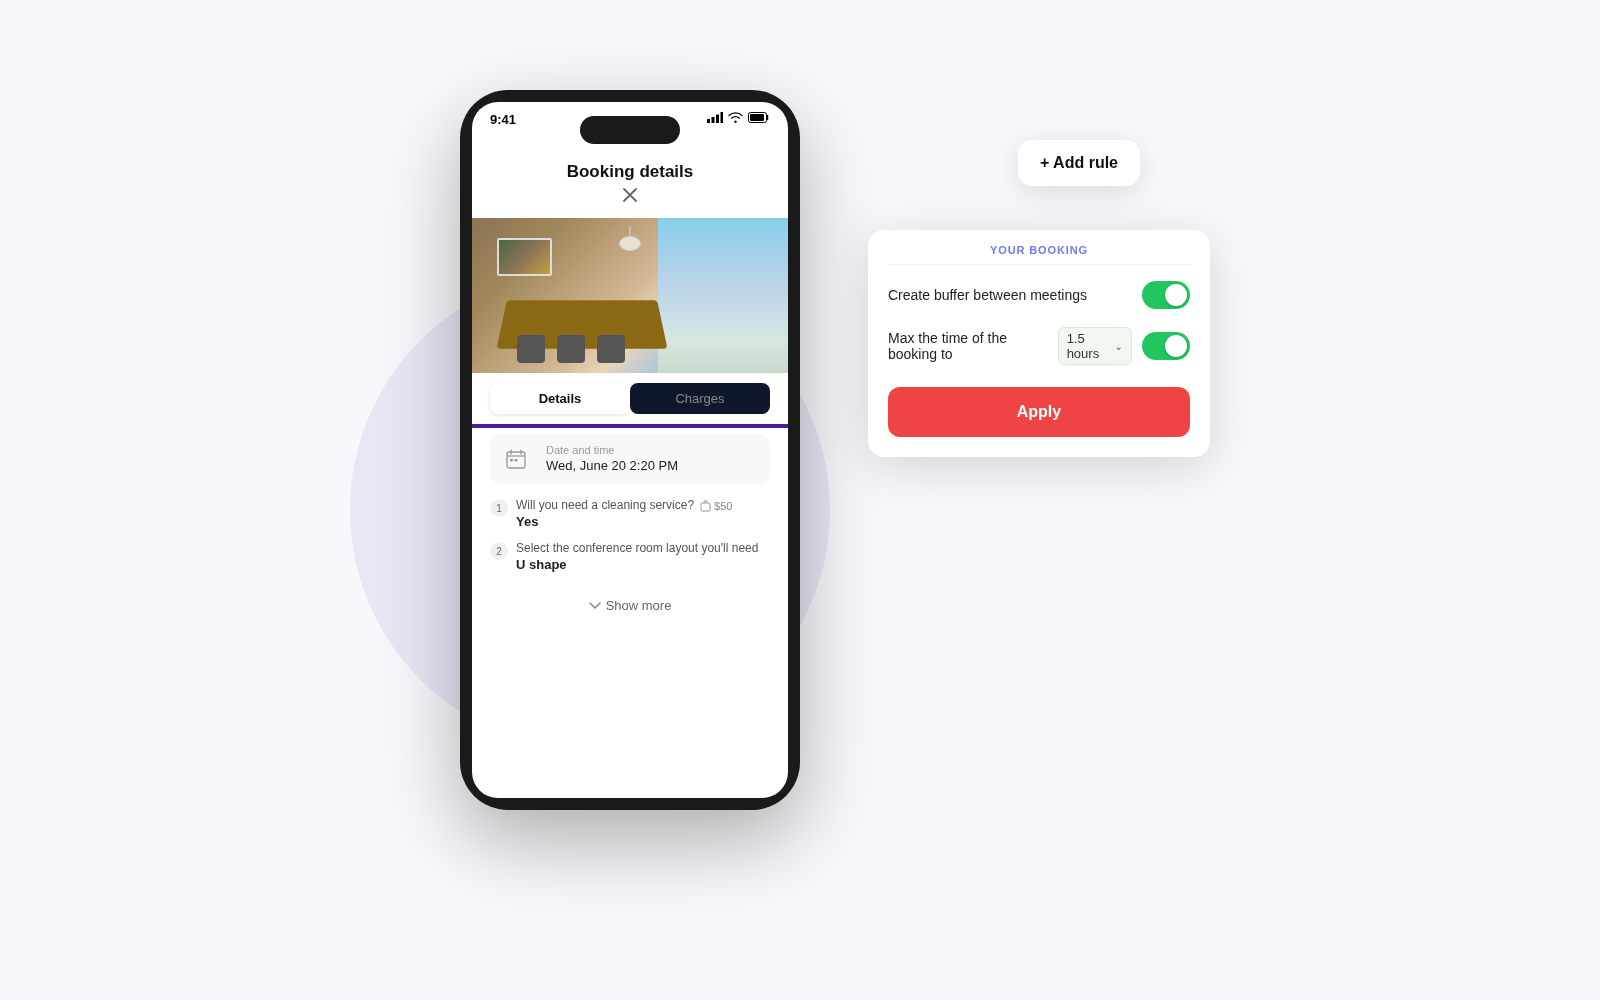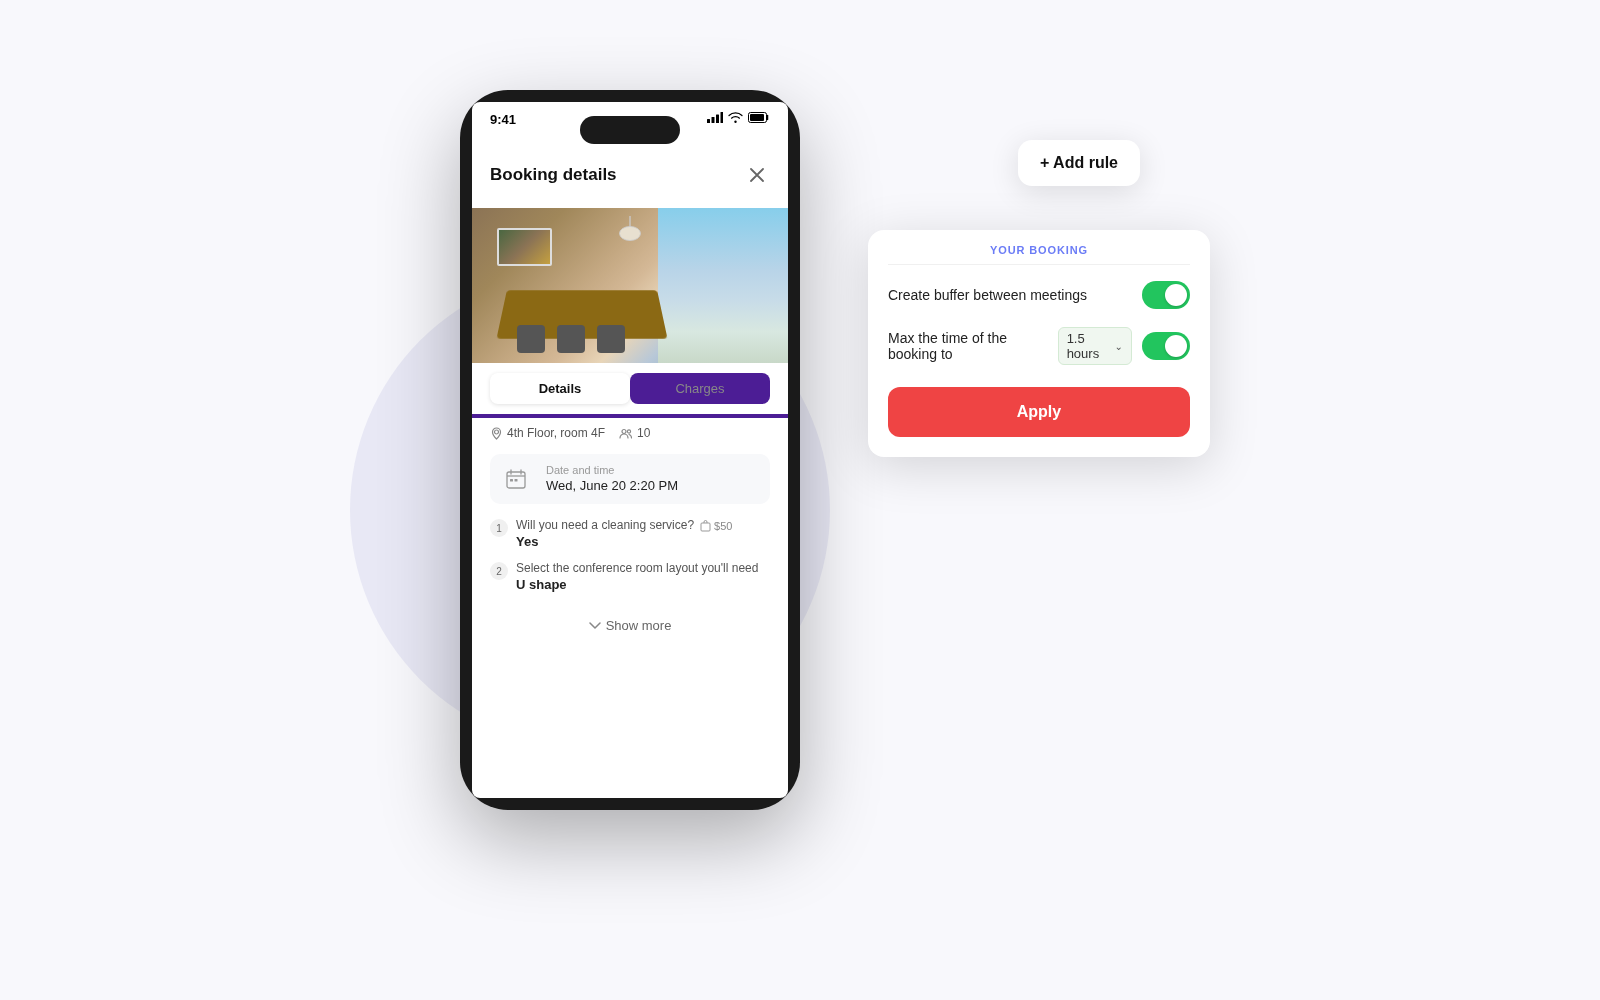--- a/index.html
+++ b/index.html
@@ -45,21 +45,21 @@
       border-radius: 48px;
       z-index: 2;
       box-shadow: 0 30px 80px rgba(0,0,0,0.3);
       padding: 12px;
     }
 
     .phone-screen {
       width: 100%;
       height: 100%;
       background: #fff;
-      border-radius: 8px;
+      border-radius: 26px;
       overflow: hidden;
       position: relative;
     }
 
     
     .phone-notch {
       position: absolute;
       top: 14px;
       left: 50%;
       transform: translateX(-50%);
@@ -110,21 +110,22 @@
       left: 0;
       right: 0;
       bottom: 0;
       overflow: hidden;
     }
 
     .booking-header {
       display: flex;
       align-items: center;
       justify-content: space-between;
-      padding: 12px 18px 20px;
+      padding: 12px 18px 10px;
+      flex-direction: column;
     }
 
     .booking-title {
       font-size: 17px;
       font-weight: 700;
       color: #111;
     }
 
     .close-btn {
       width: 26px;
@@ -247,21 +248,21 @@
 
     .tab-btn.active {
       background: #fff;
       color: #111;
       box-shadow: 0 1px 4px rgba(0,0,0,0.12);
       font-weight: 600;
     }
 
     .tab-btn.inactive {
       color: #888;
-      background: #4c1d95;
+      background: #0f172a;
     }
 
     
     .info-row {
       display: flex;
       align-items: center;
       padding: 8px 18px;
       gap: 14px;
     }
 
@@ -590,38 +591,20 @@
             <div class="room-chair-2"></div>
             <div class="room-chair-3"></div>
           </div>
         </div>
 
         <div class="tabs-row">
           <div class="tab-btn active">Details</div>
           <div class="tab-btn inactive">Charges</div>
         </div>
 
-        <div class="info-row">
-          <div class="location-item">
-            <svg width="13" height="13" viewBox="0 0 13 13" fill="none">
-              <circle cx="6.5" cy="5" r="2" stroke="#888" stroke-width="1.2" fill="none"></circle>
-              <path d="M6.5 1C4.3 1 2.5 2.8 2.5 5c0 3 4 7 4 7s4-4 4-7c0-2.2-1.8-4-4-4z" stroke="#888" stroke-width="1.2" fill="none"></path>
-            </svg>
-            <span>4th Floor, room 4F</span>
-          </div>
-          <div class="capacity-item">
-            <svg width="14" height="11" viewBox="0 0 14 11" fill="none">
-              <circle cx="5" cy="3.5" r="2" stroke="#888" stroke-width="1.2" fill="none"></circle>
-              <path d="M1 10c0-2.2 1.8-4 4-4s4 1.8 4 4" stroke="#888" stroke-width="1.2" stroke-linecap="round" fill="none"></path>
-              <circle cx="10" cy="3.5" r="1.6" stroke="#888" stroke-width="1.1" fill="none"></circle>
-              <path d="M12.5 10c0-1.7-1.1-3.1-2.5-3.5" stroke="#888" stroke-width="1.1" stroke-linecap="round" fill="none"></path>
-            </svg>
-            <span>10</span>
-          </div>
-        </div>
 
         <div class="date-card">
           <div class="date-icon">
             <svg width="20" height="20" viewBox="0 0 20 20" fill="none">
               <rect x="1" y="3" width="18" height="16" rx="2" stroke="#999" stroke-width="1.3" fill="none"></rect>
               <path d="M1 7h18" stroke="#999" stroke-width="1.3"></path>
               <path d="M5 1v4M15 1v4" stroke="#999" stroke-width="1.3" stroke-linecap="round"></path>
               <rect x="4" y="10" width="3" height="2.5" rx="0.5" fill="#999"></rect>
               <rect x="8.5" y="10" width="3" height="2.5" rx="0.5" fill="#999"></rect>
             </svg>

